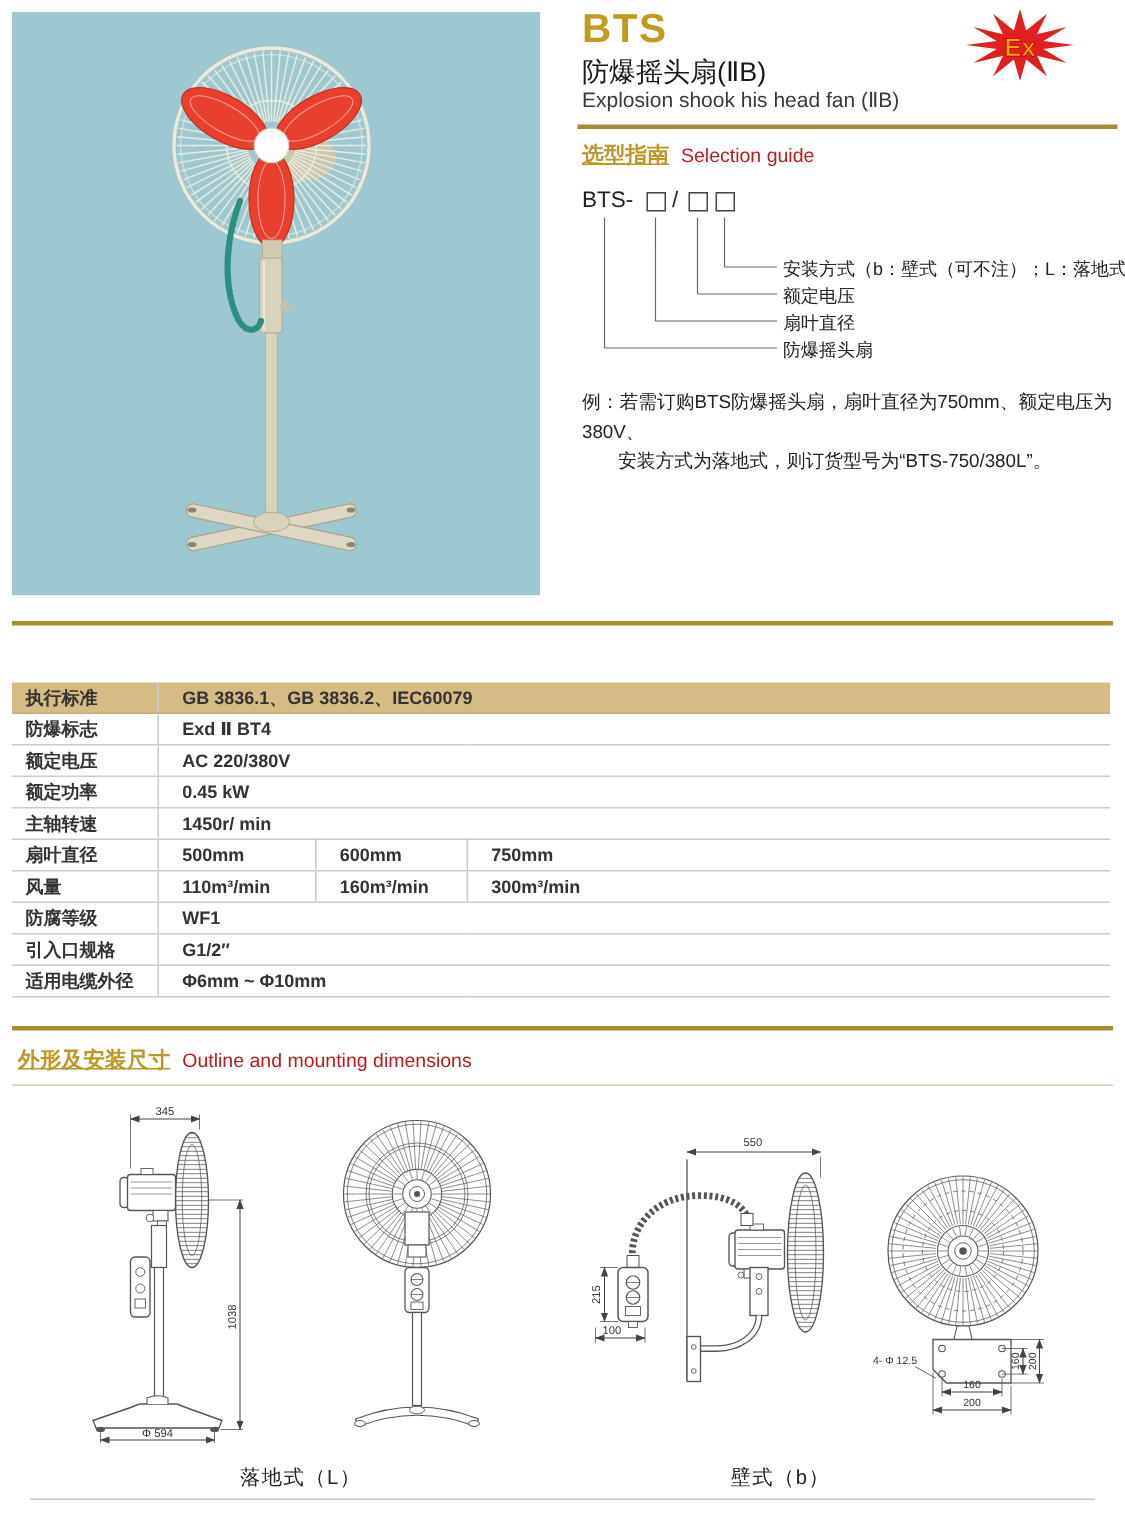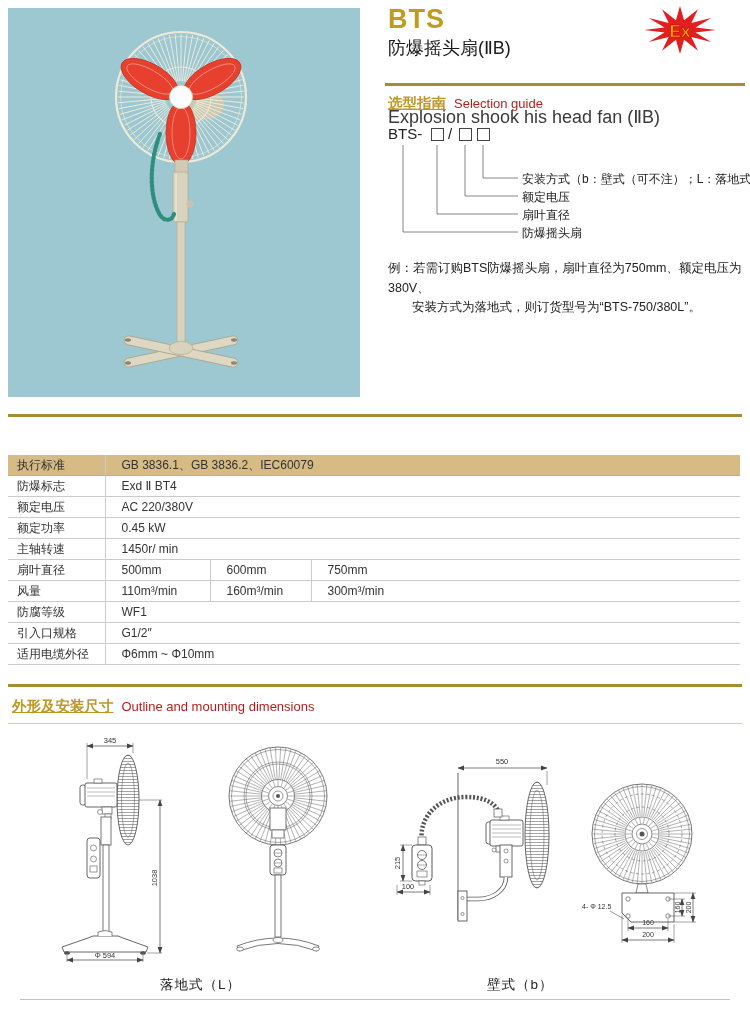--- a/index.html
+++ b/index.html
@@ -6,28 +6,28 @@
   #page{position:relative;width:750px;height:1015px;background:#fff;overflow:hidden;
         font-family:"Liberation Sans","DejaVu Sans",sans-serif;color:#222;}
   .abs{position:absolute;}
   .goldline{background:#a78c33;height:3px;}
   .thinline{background:#d8cda8;height:1px;}
   .bottomline{background:#c2c2c2;height:1px;}
   .sec-cn{font-size:14.5px;font-weight:bold;color:#bd9728;text-decoration:underline;}
   .sec-en{font-size:13px;color:#b91c1c;margin-left:8px;font-weight:normal;}
   #brand{font-size:27px;font-weight:bold;color:#bf9c1d;letter-spacing:1px;}
   #title-cn{font-size:18px;color:#1a1a1a;}
-  #title-en{font-size:18px;color:#3a3a3a;margin-top:48px;}
+  #title-en{font-size:14px;color:#3a3a3a;}
   .modelrow{font-size:15px;color:#222;text-align:right;}
   .mbox{position:absolute;width:11px;height:11px;border:1.5px solid #444;background:#fff;}
   .callout{font-size:12px;color:#222;white-space:nowrap;}
   .example{font-size:12.5px;line-height:19.5px;color:#222;width:360px;}
   .example .l2{padding-left:24px;}
   table.params{border-collapse:collapse;table-layout:fixed;width:732px;font-size:12px;color:#333;}
-  table.params td{height:20px;padding:0 0 0 9px;border-bottom:1px solid #cbcbcb;vertical-align:middle;}
+  table.params td{height:20px;padding:0 0 0 9px;border-bottom:1px solid #cbcbcb;vertical-align:middle;font-weight:bold;}
   table.params td.val{border-left:1px solid #cbcbcb;padding-left:16px;}
   table.params tr.first td{background:#d7bb85;border-bottom:1px solid #c9ad77;}
   .dwg text{font-size:7.5px;fill:#333;font-family:"Liberation Sans",sans-serif;}
   .dwg .dim{stroke:#444;stroke-width:0.7;marker-start:url(#arr);marker-end:url(#arr);}
   .dwg .ext{stroke:#555;stroke-width:0.55;}
   .viewlabel{font-size:13.5px;color:#222;letter-spacing:1px;}
 </style>
 </head>
 <body>
 

